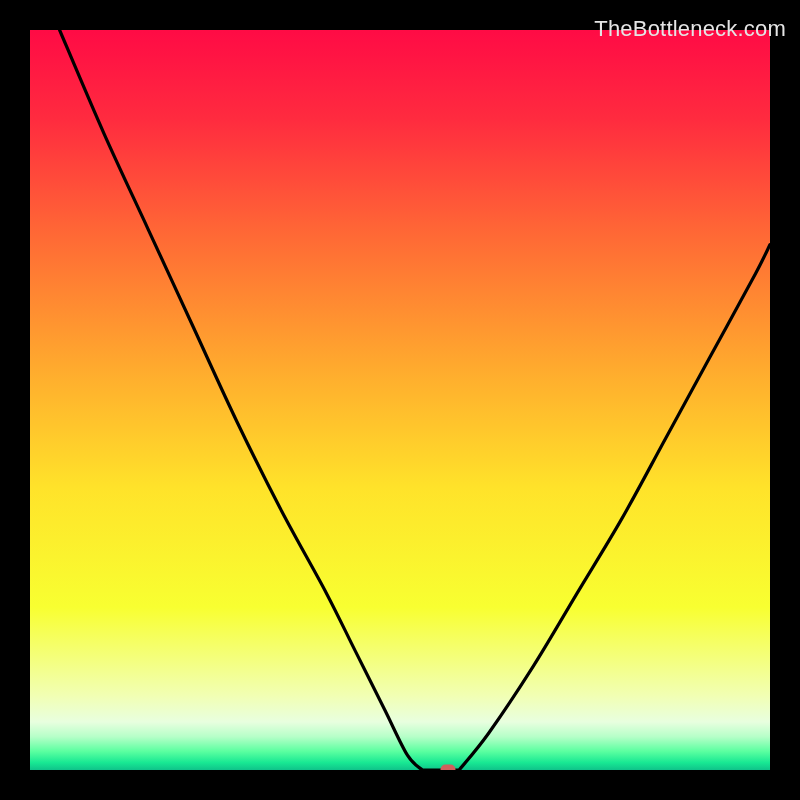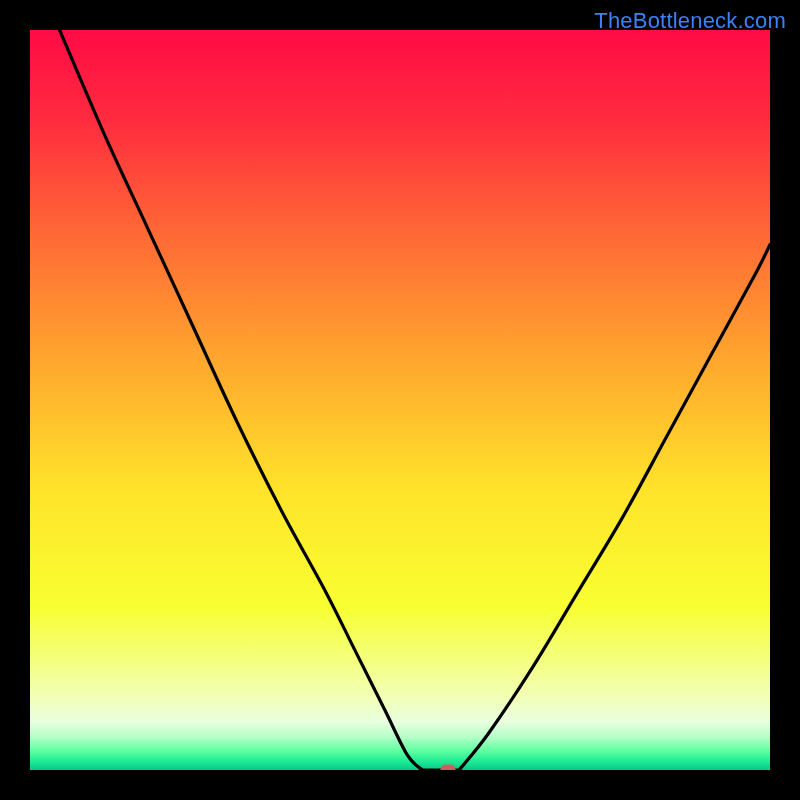--- a/index.html
+++ b/index.html
@@ -12,23 +12,23 @@
     font-family: Arial, Helvetica, sans-serif;
   }
   .frame {
     position: relative;
     width: 800px;
     height: 800px;
     background: #000;
   }
   .watermark {
     position: absolute;
-    top: 8px;
+    top: 16px;
     right: 14px;
-    color: #3b82f6;
+    color: #e5e5e5;
     font-size: 22px;
     font-weight: 500;
     letter-spacing: 0.2px;
     z-index: 5;
   }
   .plot-area {
     position: absolute;
     left: 30px;
     top: 30px;
     width: 740px;

